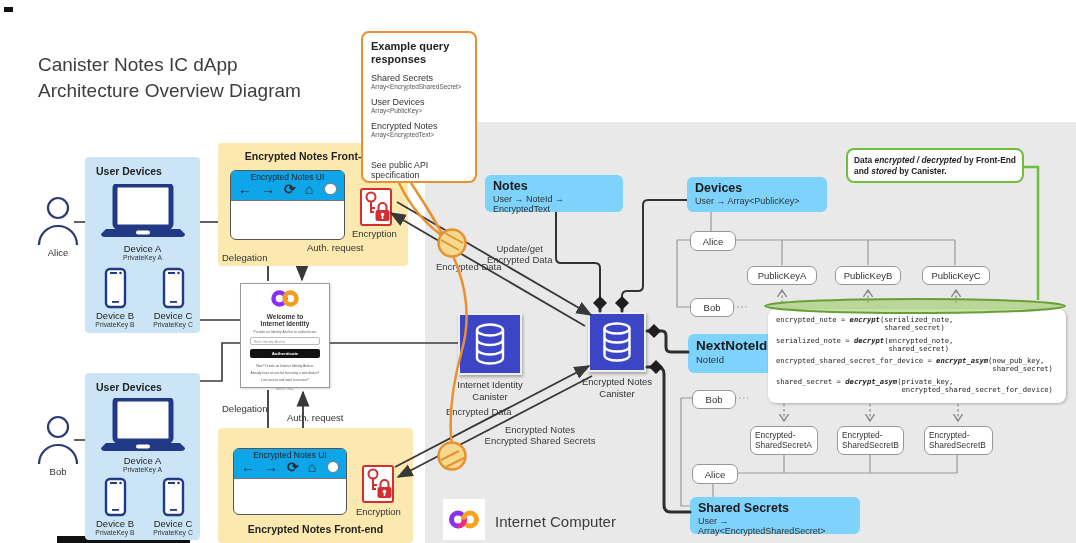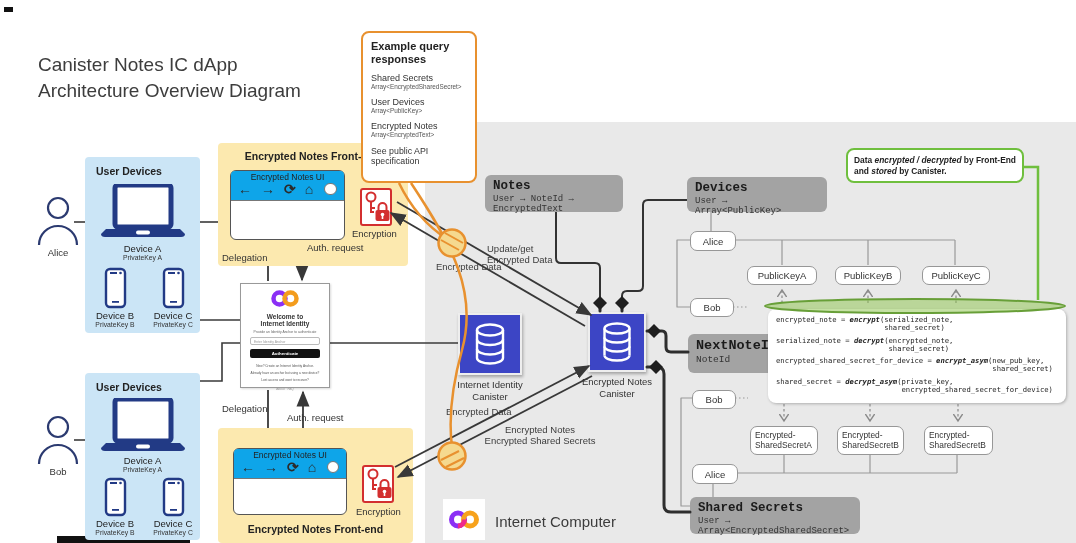--- a/index.html
+++ b/index.html
@@ -12,21 +12,21 @@
   .black-bar{left:57px;top:536px;width:133px;height:7px;background:#111;}
   .corner-mark{left:4px;top:7px;width:9px;height:5px;background:#111;}
   
   .title{left:38px;top:52px;font-size:19px;line-height:26px;color:#3d3d3d;}
   
   .example-box{left:361px;top:31px;width:116px;height:152px;background:#fff;border:2.5px solid #e8912f;
                border-radius:8px;padding:7px 8px;box-sizing:border-box;z-index:4;}
   .example-box .eq-title{font-size:11px;font-weight:bold;color:#222;line-height:13px;}
   .example-box .eq-name{font-size:9px;color:#333;margin-top:7px;}
   .example-box .eq-type{font-size:6.4px;color:#555;}
-  .example-box .eq-footer{font-size:8.8px;color:#333;margin-top:8px;}
+  .example-box .eq-footer{font-size:8.8px;color:#333;margin-top:22px;}
   
   .devbox{background:#cbe5f6;border-radius:4px;z-index:2;}
   .devbox .hd{position:absolute;left:11px;top:8px;font-size:10.5px;font-weight:bold;color:#222;}
   .dev-label{position:absolute;font-size:9.5px;color:#222;text-align:center;}
   .pk-label{position:absolute;font-size:6.8px;color:#333;text-align:center;}
   
   .febox{background:#fce9af;border-radius:4px;z-index:2;}
   .fe-hd{position:absolute;font-size:10.5px;font-weight:bold;color:#222;text-align:center;width:100%;}
   .browser{position:absolute;background:#fff;border:1.5px solid #555;border-radius:6px;box-sizing:border-box;}
   .browser .bar{background:#0ea5e9;border-bottom:1px solid #777;border-radius:4px 4px 0 0;height:29px;position:relative;}
@@ -45,41 +45,41 @@
             font-size:3.4px;color:#999;line-height:8px;text-align:left;padding-left:3px;box-sizing:border-box;}
   .ii-btn{width:70px;height:9px;background:#111;color:#fff;border-radius:2px;margin:4px auto 0;
           font-size:4.4px;line-height:9px;font-weight:bold;}
   .ii-link{font-size:3.2px;color:#555;margin-top:3px;}
   .ii-footer{font-size:3.2px;color:#999;margin-top:5px;}
   
   .canister{background:#3c45c5;border:2px solid #eee;box-shadow:1px 2px 3px rgba(0,0,0,.3);
             z-index:2;display:flex;align-items:center;justify-content:center;box-sizing:border-box;}
   .can-label{position:absolute;font-size:9.5px;color:#333;text-align:center;line-height:12px;z-index:2;}
   
-  .store{background:#a3a3a3;border-radius:6px;padding:4px 8px;box-sizing:border-box;z-index:2;font-family:Liberation Mono, monospace;}
+  .store{background:#7dd3fc;border-radius:6px;padding:4px 8px;box-sizing:border-box;z-index:2;}
   .store .st-title{font-weight:bold;color:#1b1b1b;font-size:12.5px;}
   .store .st-type{font-size:9px;color:#333;margin-top:1px;}
   
   .node{background:#fff;border:1px solid #979797;border-radius:7px;font-size:9.5px;color:#333;
         display:flex;align-items:center;justify-content:center;box-sizing:border-box;z-index:2;}
   .node2{background:#fff;border:1px solid #979797;border-radius:7px;font-size:8.4px;color:#333;
          line-height:10px;padding:3px 4px;box-sizing:border-box;z-index:2;}
   
   .codebox{left:768px;top:309px;width:298px;height:94px;background:#fff;border-radius:8px;
            box-shadow:1px 1px 3px rgba(0,0,0,.25);z-index:2;padding:7px 8px;box-sizing:border-box;
            font-family:"DejaVu Sans Mono",monospace;font-size:7.2px;line-height:8.3px;color:#222;}
   .code-row{white-space:pre;}
   .code-row.gap{margin-top:4px;}
   .code-fn{font-weight:bold;font-style:italic;}
   
   .green-note{left:846px;top:148px;width:178px;background:#fff;border:2.5px solid #6fbf3e;border-radius:8px;
               padding:5px 6px;box-sizing:border-box;font-size:8.4px;font-weight:bold;color:#222;
               line-height:10.5px;z-index:4;}
   .green-note i{font-style:italic;}
-  .flow-label{position:absolute;font-size:9.5px;color:#3c3c3c;z-index:2;}
+  .flow-label{position:absolute;font-size:9.5px;color:#3c3c3c;z-index:2;text-align:center;}
   
   .ic-logo-box{left:443px;top:499px;width:42px;height:41px;background:#fff;z-index:2;
                display:flex;align-items:center;justify-content:center;}
   .person-label{position:absolute;font-size:9.5px;color:#333;text-align:center;}
 </style>
 </head>
 <body>
 
 <div id="canvas">
 

